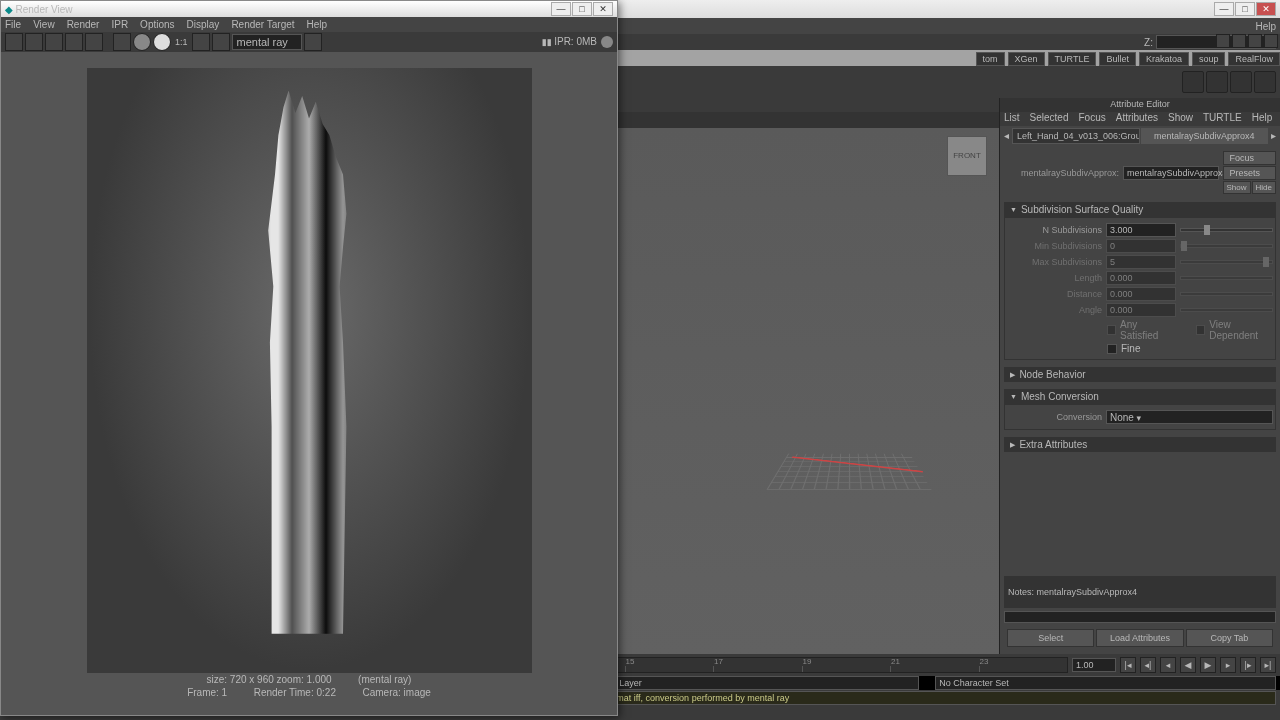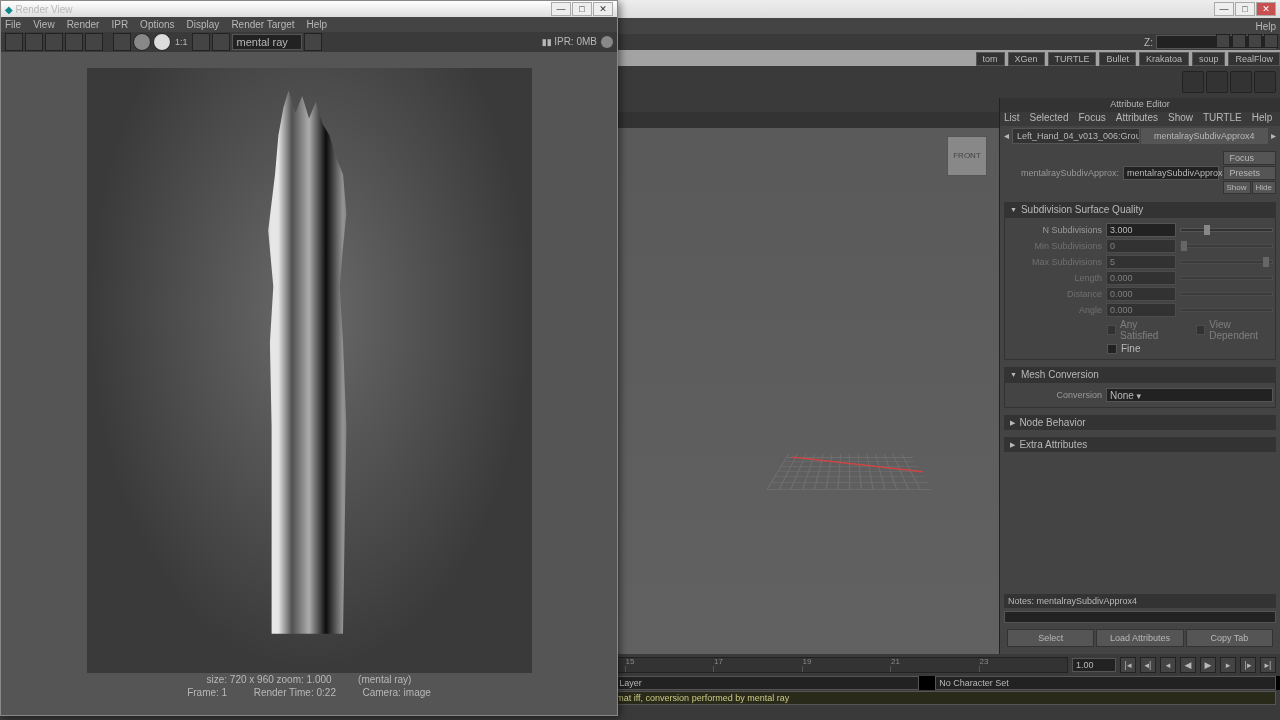--- a/index.html
+++ b/index.html
@@ -53,21 +53,21 @@
 .attr-inp{width:70px;height:14px;background:#222;border:1px solid #555;padding:1px 3px;font-size:9px}
 .attr-sld{flex:1;height:4px;background:#333;border:1px solid #555;position:relative}
 .attr-sld-h{position:absolute;width:6px;height:10px;background:#888;top:-4px;left:25%}
 .attr-sel{height:14px;background:#222;border:1px solid #555;padding:1px 3px;font-size:9px;flex:1}
 .attr-section{margin-top:4px}
 .attr-shdr{background:#333;padding:2px 6px;display:flex;align-items:center;gap:4px;cursor:default}
 .attr-shdr::before{content:"▼";font-size:7px}
 .attr-shdr.collapsed::before{content:"▶"}
 .attr-sbody{border:1px solid #333;padding:4px 2px}
 .attr-btn{padding:2px 8px;background:#555;border:1px solid #333;font-size:9px}
-.attr-notes{background:#333;padding:2px 4px;font-size:9px}
+.attr-notes{background:#333;padding:11px 4px;font-size:9px}
 .attr-actions{display:flex;gap:2px;padding:3px}
 .attr-abtn{flex:1;padding:3px;background:#555;border:1px solid #333;text-align:center;font-size:9px}
 .chk{width:10px;height:10px;background:#222;border:1px solid #555;display:inline-block;vertical-align:middle}
 .timeline{height:22px;background:#3a3a3a;display:flex;align-items:center;padding:0 4px;gap:4px}
 .tl-track{flex:1;height:16px;background:#333;border:1px solid #222;position:relative;display:flex;align-items:flex-end}
 .tl-tick{flex:1;border-left:1px solid #555;height:6px;position:relative}
 .tl-num{position:absolute;bottom:6px;font-size:8px;color:#888}
 .tl-inp{width:44px;height:14px;background:#222;border:1px solid #555;padding:1px 3px;font-size:9px}
 .tl-btn{width:16px;height:16px;background:#444;border:1px solid #222;display:flex;align-items:center;justify-content:center;font-size:9px}
 .rangebar{height:14px;background:#000000;display:flex;align-items:center;padding:0 4px;gap:16px}
@@ -347,31 +347,31 @@
               <span>View Dependent</span>
             </div>
             <div class="attr-row" style="padding-left:100px">
               <span class="chk"></span>
               <span>Fine</span>
             </div>
           </div>
         </div>
 
         <div class="attr-section">
+          <div class="attr-shdr collapsed">Node Behavior</div>
+        </div>
+
+        <div class="attr-section">
           <div class="attr-shdr">Mesh Conversion</div>
           <div class="attr-sbody">
             <div class="attr-row">
               <span class="attr-lbl">Conversion</span>
               <div class="attr-sel"><span>None</span> ▾</div>
             </div>
           </div>
-        </div>
-
-        <div class="attr-section">
-          <div class="attr-shdr collapsed">Node Behavior</div>
         </div>
         <div class="attr-section">
           <div class="attr-shdr collapsed">Extra Attributes</div>
         </div>
 
         <div style="flex:1"></div>
         <div class="attr-notes">Notes: mentalraySubdivApprox4</div>
         <div style="height:12px;background:#222;border:1px solid #555"></div>
         <div class="attr-actions">
           <div class="attr-abtn">Select</div>

